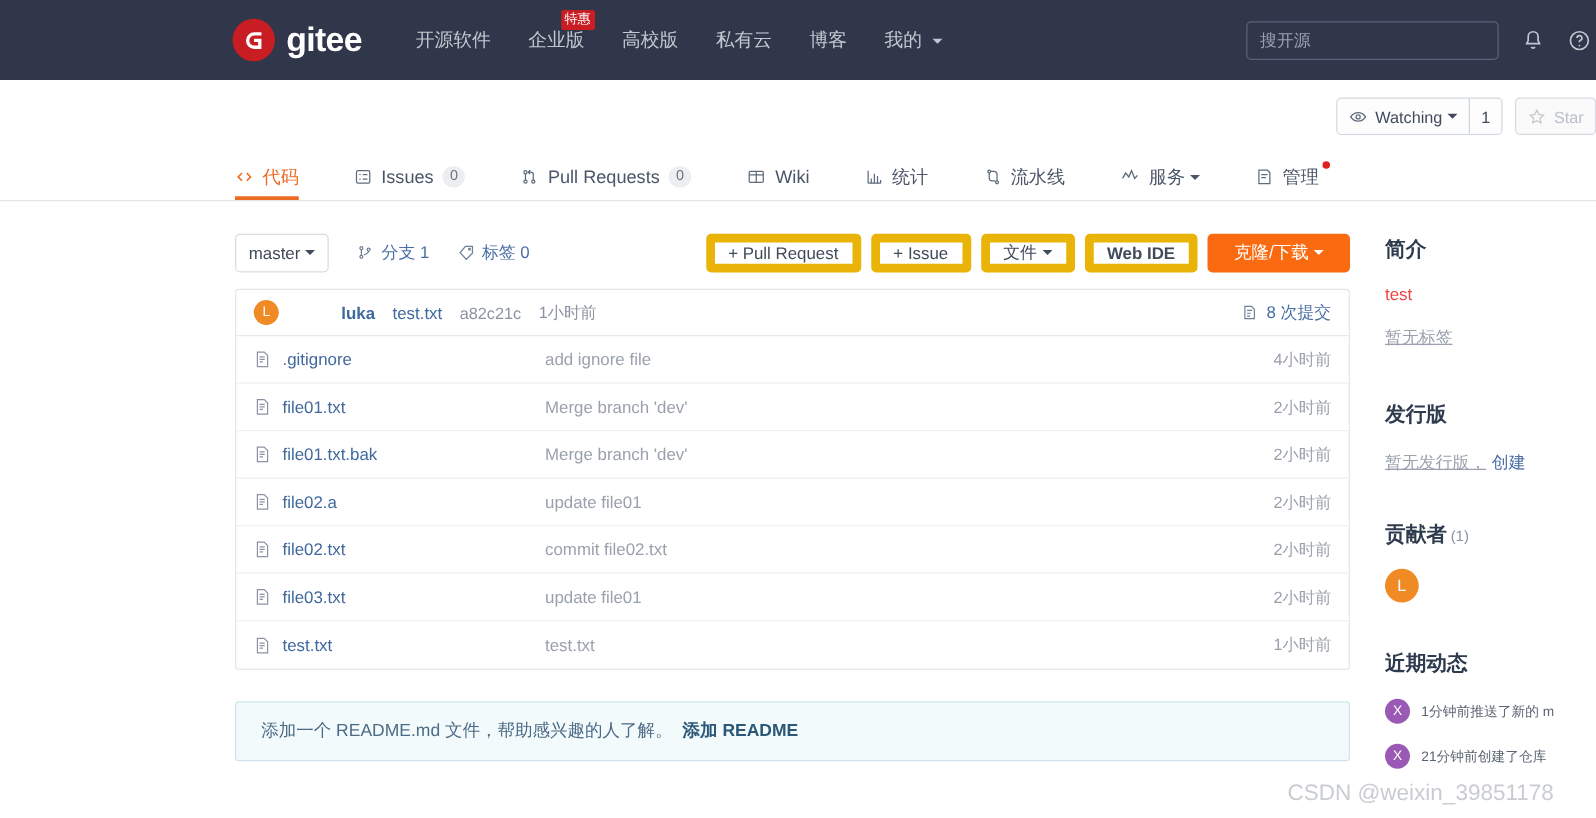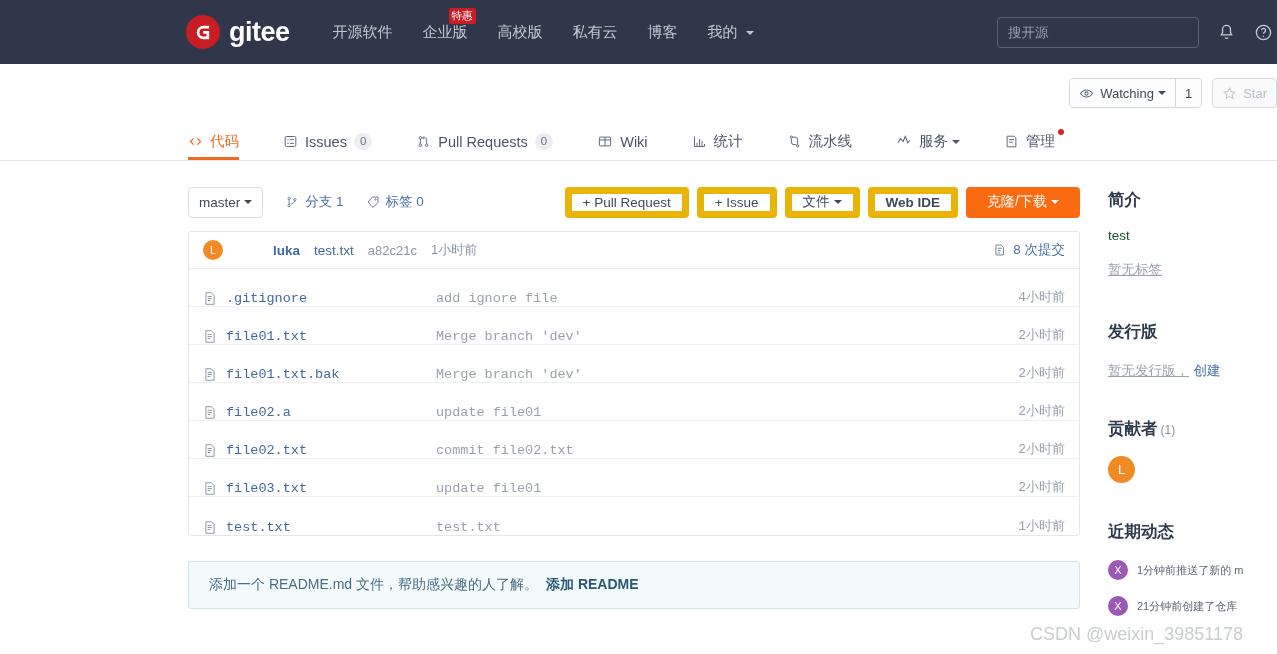--- a/index.html
+++ b/index.html
@@ -201,25 +201,24 @@
   .c-author { color: #41699e; font-weight: bold; margin-right: 14px; cursor: pointer; margin-left: 40px; }
   .c-msg { color: #41699e; margin-right: 14px; cursor: pointer; }
   .c-sha { color: #8b94a3; margin-right: 14px; font-size: 13px; cursor: pointer; }
   .c-time { color: #8b94a3; font-size: 13px; }
   .c-commits {
     margin-left: auto; display: flex; align-items: center;
     color: #4a6fa5; font-size: 13.5px; cursor: pointer;
   }
   .c-commits .mico { margin-right: 6px; display: flex; }
   .frow {
-    display: flex; align-items: flex-end;
+    display: flex; align-items: center;
     height: 38px; padding: 0 14px;
     border-bottom: 1px solid #eef0f3;
     font-size: 13.5px;
-    font-family: Liberation Mono, monospace;
   }
   .frow:last-child { border-bottom: none; }
   .f-ico { margin-right: 9px; display: flex; align-items: center; flex: 0 0 auto; }
   .f-name { color: #41699e; width: 210px; cursor: pointer; }
   .f-msg { color: #9aa1ad; flex: 1; cursor: pointer; }
   .f-time { color: #9aa1ad; font-size: 13px; text-align: right; }
 
   
   .readme-box {
     position: absolute; top: 400px; left: 188px;
@@ -230,21 +229,21 @@
     font-size: 14px; color: #4c6b86;
   }
   .readme-link { font-weight: bold; color: #2c5777; margin-left: 8px; cursor: pointer; }
 
   
   .sidebar { position: absolute; top: 161px; left: 1108px; width: 169px; }
   .sb-h {
     font-size: 16.5px; font-weight: bold; color: #2e3a4d;
   }
   .sb-sub { font-size: 12px; color: #8b94a3; font-weight: normal; margin-left: 3px; }
-  .sb-text { font-size: 13.5px; color: #14532d; }
+  .sb-text { font-size: 13.5px; color: #ef4444; }
   .sb-muted { font-size: 13.5px; color: #9aa1ad; text-decoration: underline; }
   .sb-link { color: #4a6fa5; cursor: pointer; }
   .sb-av {
     width: 27px; height: 27px; border-radius: 50%;
     background: #f08a24; color: #fff;
     display: flex; align-items: center; justify-content: center;
     font-size: 13px;
   }
   .act-row { display: flex; align-items: center; }
   .act-av {

